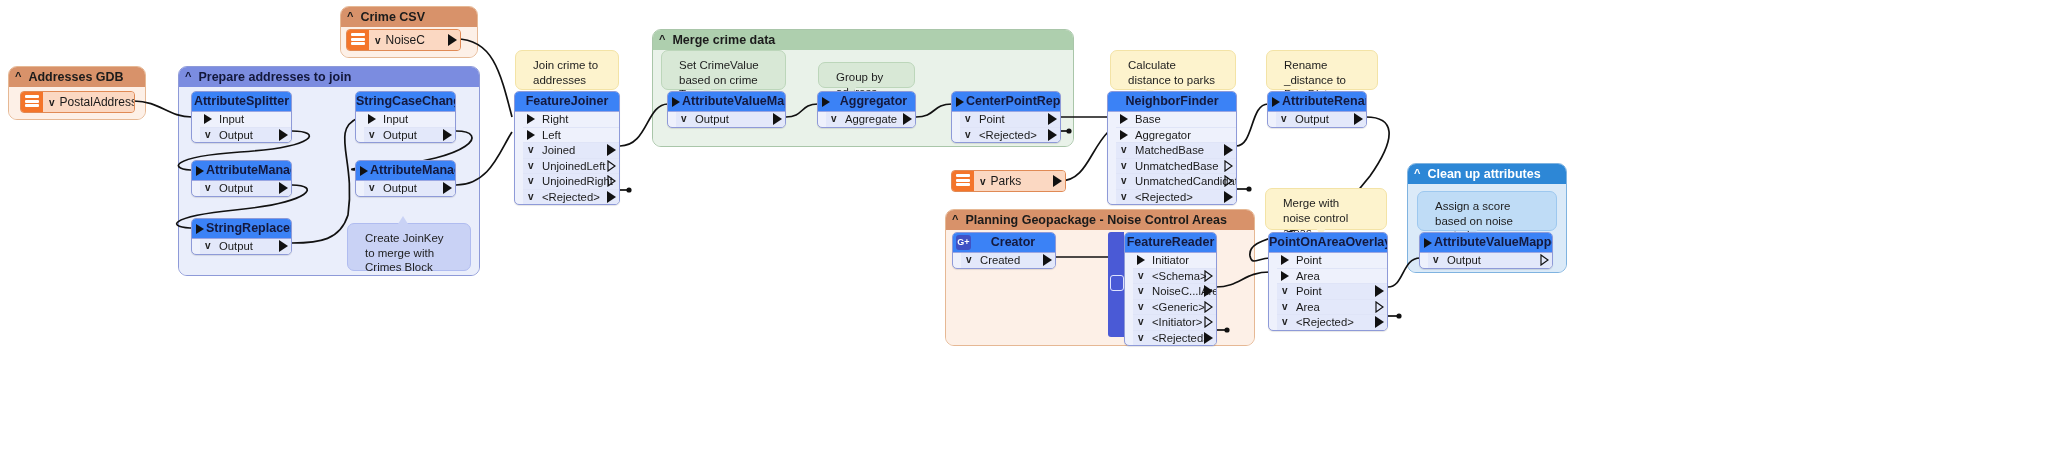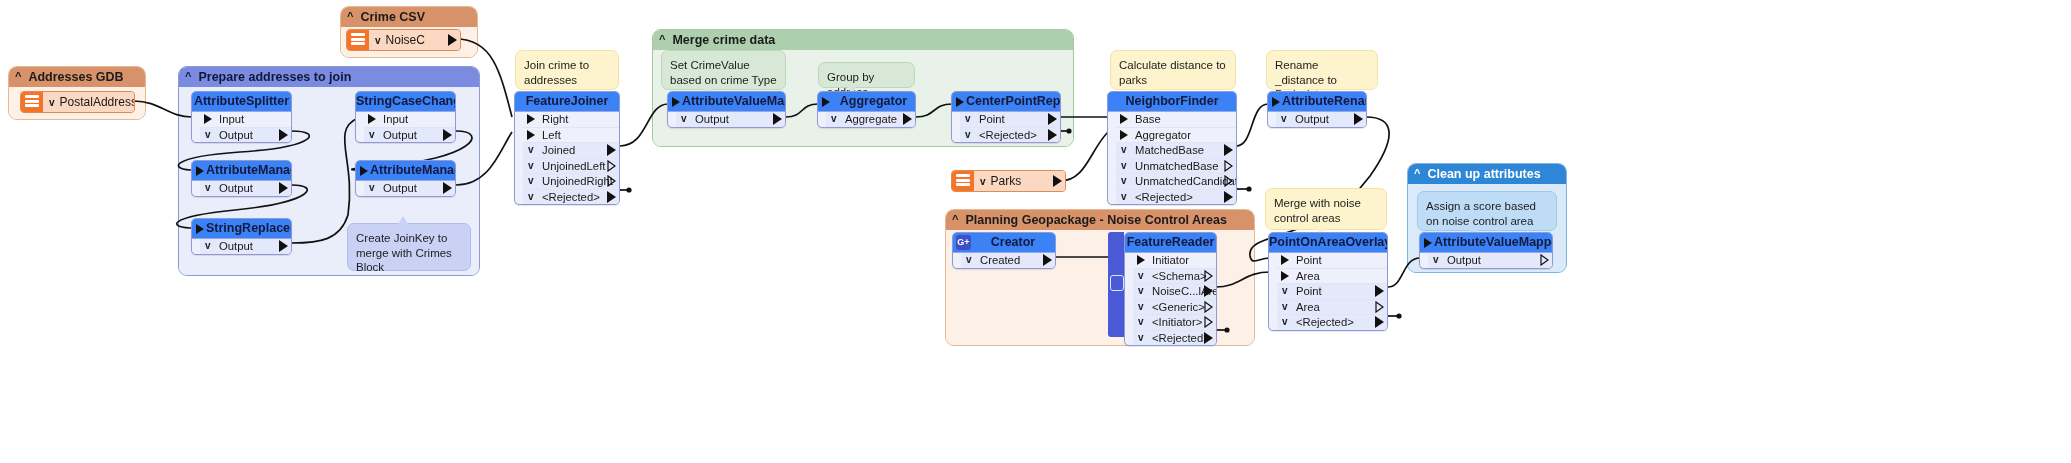--- a/index.html
+++ b/index.html
@@ -52,21 +52,21 @@
   
   .ft{position:absolute;display:flex;align-items:stretch;border:1px solid #e08a55;
       border-radius:4px;overflow:hidden;height:22px;background:#fbd8c2;box-sizing:border-box;}
   .ft .ft-ico{width:22px;background:#f4752a;display:flex;align-items:center;justify-content:center;flex:0 0 22px;}
   .ft .ft-name{flex:1;display:flex;align-items:center;gap:5px;padding-left:6px;padding-right:20px;
       font-size:12px;color:#191919;background:#fbd8c2;position:relative;white-space:nowrap;}
   .ft .ft-name .chev2{font-size:10px;font-weight:700;}
 
   
   .note{position:absolute;border-radius:7px;font-size:11.5px;line-height:14.5px;
-        padding:7px 8px;box-sizing:border-box;color:#1d1d1d;}
+        padding:7px 17px;box-sizing:border-box;color:#1d1d1d;}
   .note-yellow{background:#fdf3cd;border:1px solid #f3e3a6;}
   .note-green{background:#d8e8d6;border:1px solid #bcd6ba;}
   .note-blue{background:#c9d2f5;border:1px solid #b0bcf0;}
   .note-lblue{background:#bfdcf6;border:1px solid #9dc8ef;}
   .note .tail{position:absolute;width:0;height:0;border-left:5px solid transparent;border-right:5px solid transparent;}
 
   
   #wires{position:absolute;left:0;top:0;width:2071px;height:463px;pointer-events:none;}
   #wires path{fill:none;stroke:#111;stroke-width:1.7;}
   #wires .nub{fill:#111;}

